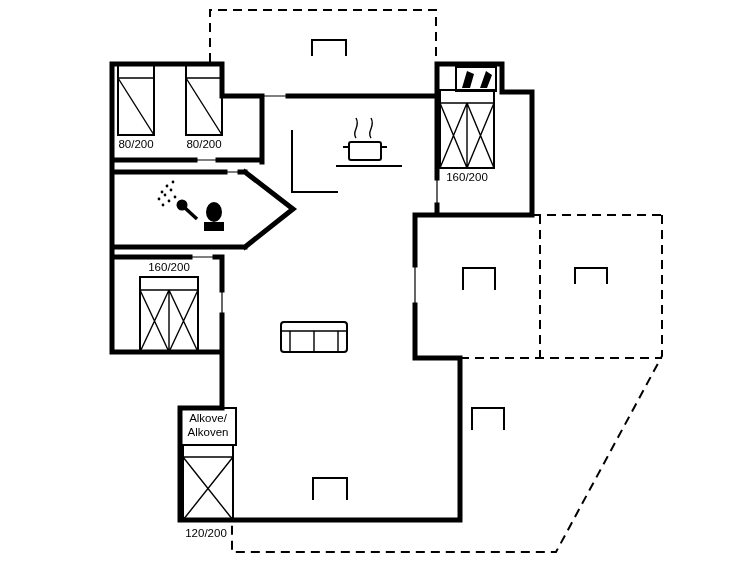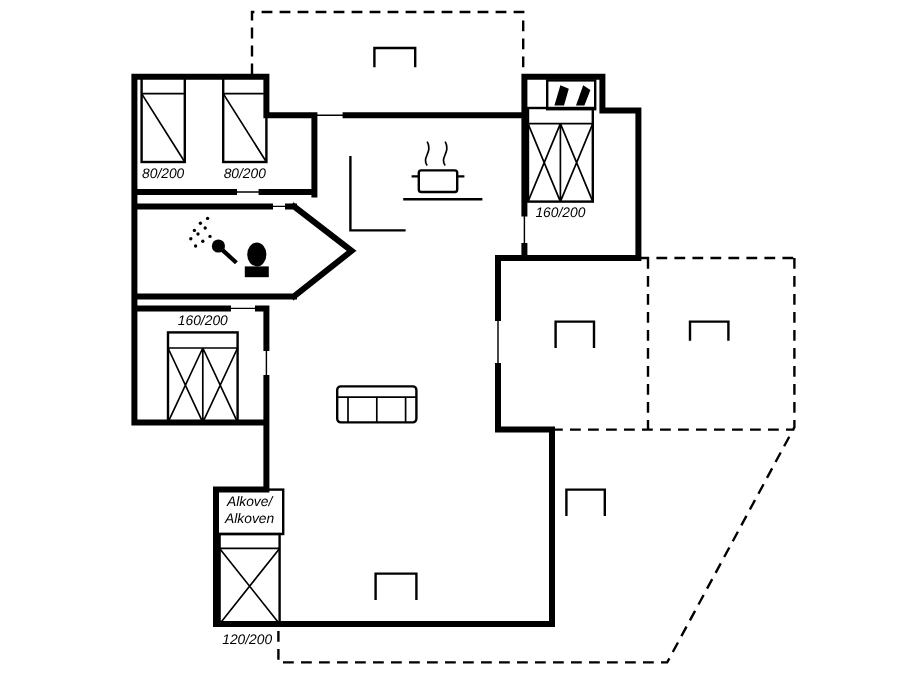--- a/index.html
+++ b/index.html
@@ -7,21 +7,20 @@
     padding: 0;
     background: #ffffff;
     font-family: "Liberation Sans", sans-serif;
   }
   .canvas {
     position: relative;
     width: 755px;
     height: 566px;
     background: #ffffff;
     overflow: hidden;
-    font-style: italic;
   }
   svg { display: block; }
   .wall        { stroke: #000; stroke-width: 5; fill: none; stroke-linecap: square; }
   .thin        { stroke: #000; stroke-width: 2; fill: none; }
   .door        { stroke: #000; stroke-width: 1.2; fill: none; }
   .dashed      { stroke: #000; stroke-width: 2; fill: none; stroke-dasharray: 9 6; }
   .furn        { stroke: #000; stroke-width: 2; fill: none; }
   .furn-fine   { stroke: #000; stroke-width: 1.4; fill: none; }
   .blackfill   { fill: #000; stroke: none; }
   .label       { font-family: "Liberation Sans", sans-serif; font-size: 11.5px; fill: #000; text-anchor: middle; }

